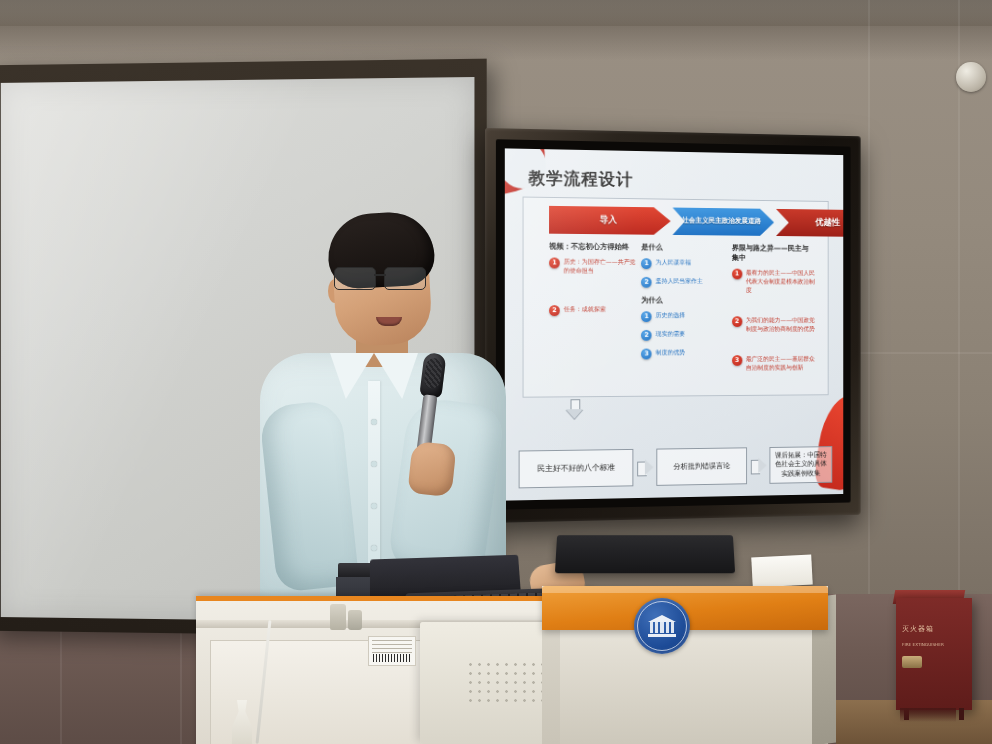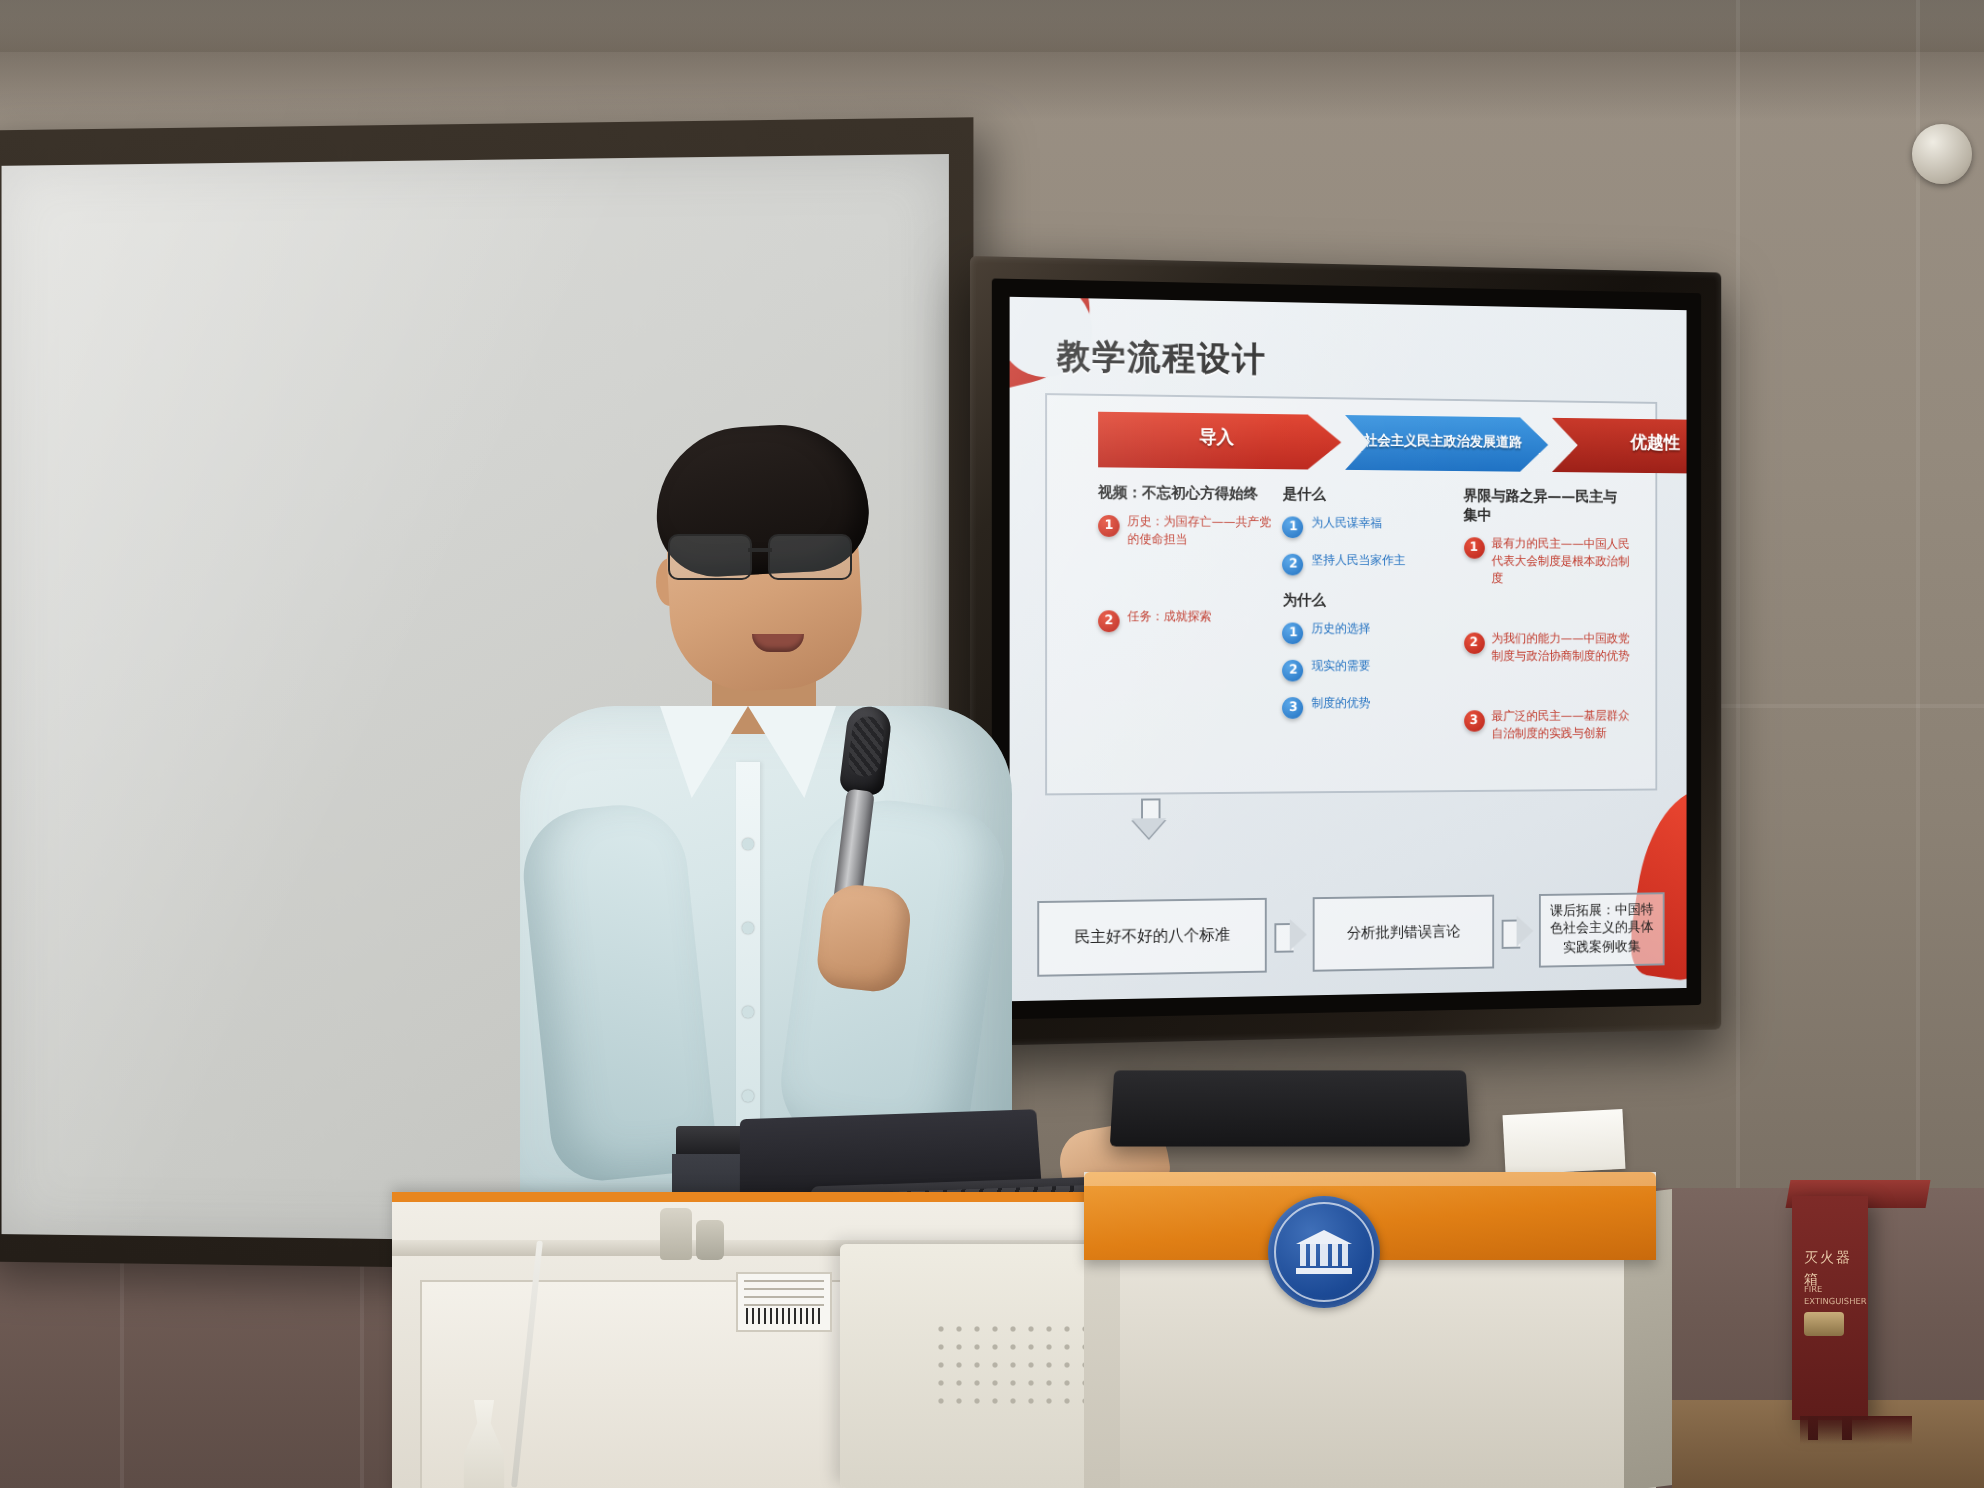--- a/index.html
+++ b/index.html
@@ -256,21 +256,21 @@
     background:linear-gradient(180deg,#d8d4c8,#b6b2a4);}
   .bottle2{position:absolute;left:348px;top:610px;width:14px;height:20px;border-radius:3px;
     background:linear-gradient(180deg,#cfcbbe,#aaa79a);}
   .vase{position:absolute;left:228px;top:700px;width:28px;height:44px;
     background:linear-gradient(180deg,#f3f1ea,#dcd8cc);
     clip-path:polygon(32% 0,68% 0,62% 26%,86% 62%,86% 100%,14% 100%,14% 62%,38% 26%);}
   .cord{position:absolute;left:262px;top:620px;width:3px;height:124px;
     background:linear-gradient(180deg,#efeee9,#cfcdc5);transform:rotate(6deg);border-radius:2px;}
 
   
-  .fire-box{position:absolute;left:896px;top:598px;width:38px;height:112px;
+  .fire-box{position:absolute;left:896px;top:598px;width:76px;height:112px;
     background:linear-gradient(180deg,#7e2b28,#5e1c1a);
     box-shadow:3px 4px 10px rgba(0,0,0,.4);}
   .fire-lid{position:absolute;left:894px;top:590px;width:70px;height:14px;
     background:linear-gradient(180deg,#9a3a34,#6d2320);transform:skewX(-10deg);}
   .fire-txt{position:absolute;left:6px;top:26px;right:4px;font-size:7px;color:#e8c9a8;
     line-height:1.5;letter-spacing:1px;}
   .fire-sub{font-size:4.2px;letter-spacing:0;opacity:.85;}
   .fire-handle{position:absolute;left:6px;top:58px;width:20px;height:12px;border-radius:2px;
     background:linear-gradient(180deg,#c9ad7a,#8a7246);}
   .fire-leg{position:absolute;bottom:-10px;width:5px;height:12px;background:#3e1513;}

